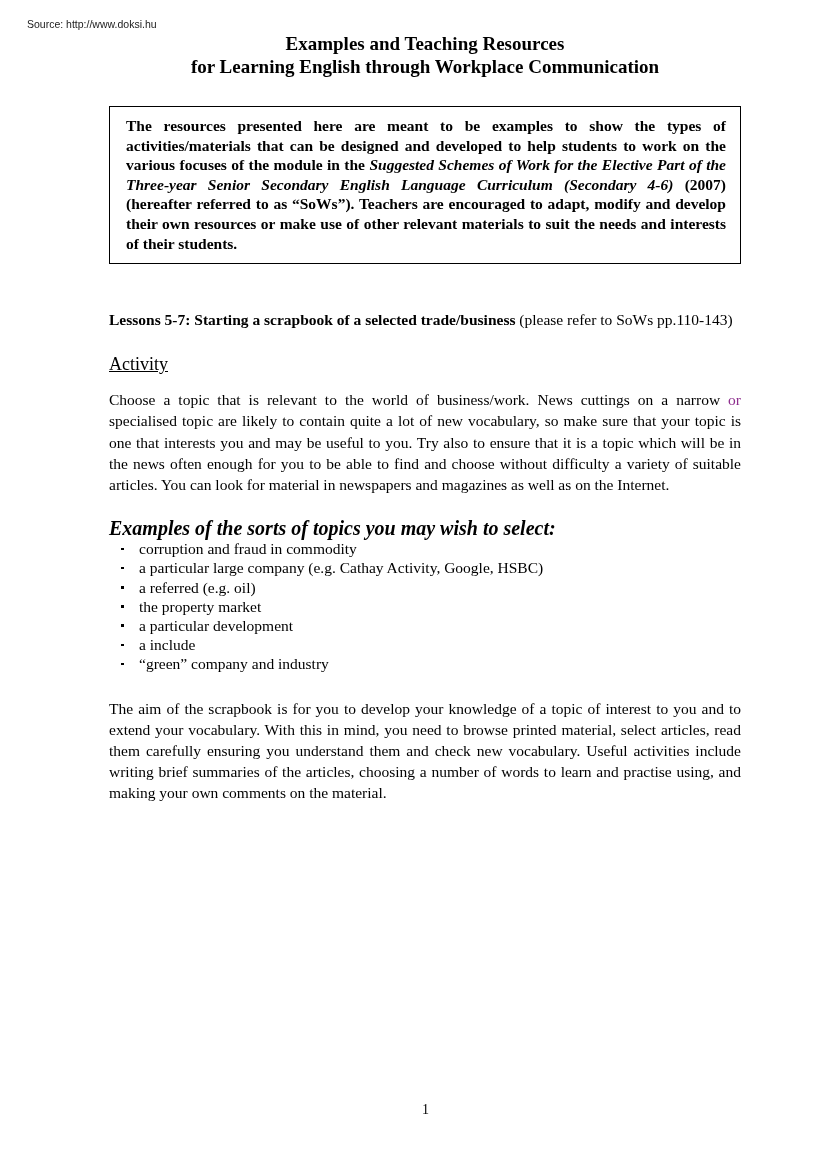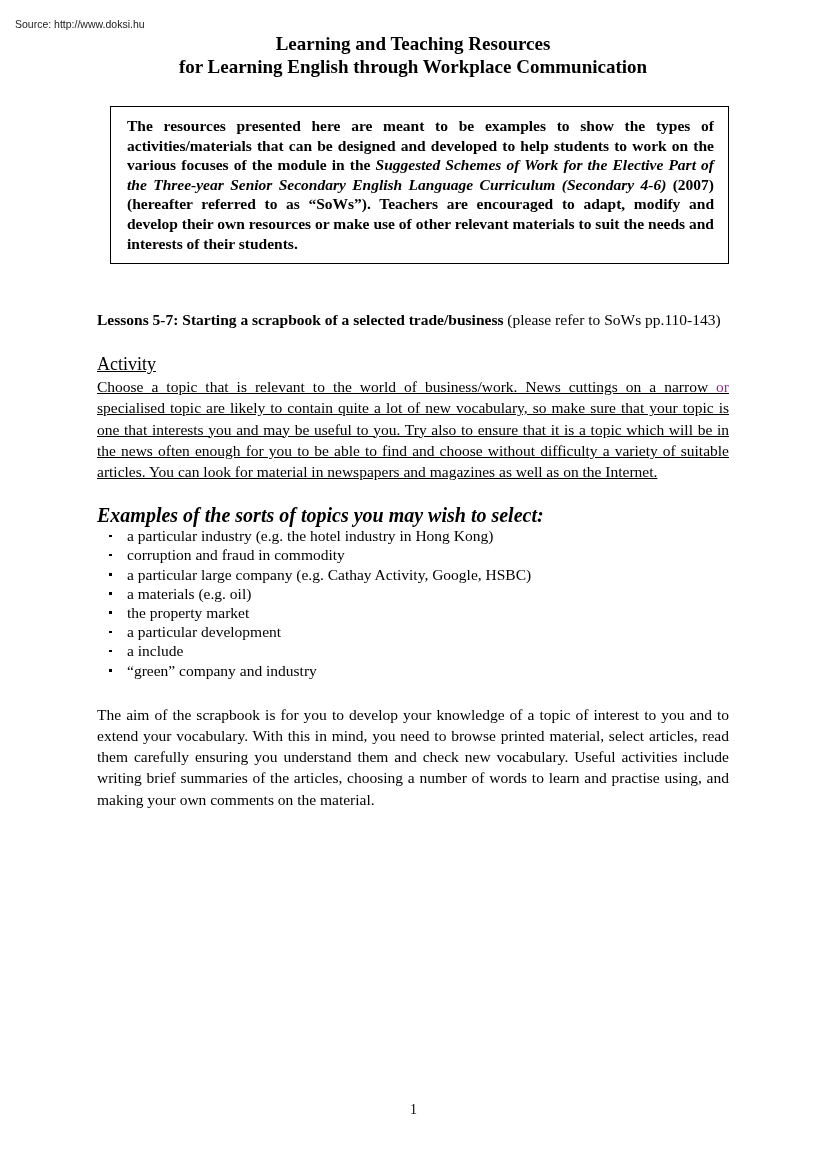--- a/index.html
+++ b/index.html
@@ -11,21 +11,21 @@
     width: 827px;
     height: 1170px;
     position: relative;
     font-family: "Liberation Serif", "DejaVu Serif", serif;
     color: #000000;
     overflow: hidden;
   }
 
   .page {
     position: absolute;
-    left: 0; top: 0;
+    left: 12px; top: 0;
     width: 755px;
     height: 1170px;
     border-radius: 31px;
   }
 
   
   .source-line {
     position: absolute;
     left: 15px;
     top: 18px;
@@ -64,21 +64,20 @@
   
   .intro-box {
     margin-top: 28px;
     border: 1.2px solid #000000;
     padding: 9px 14px 10px 16px;
     font-weight: bold;
     font-size: 15.5px;
     line-height: 19.6px;
     text-align: justify;
     text-justify: inter-word;
-    margin-left: 13px;
   }
   .intro-box .ital { font-style: italic; }
 
   
   .lessons-head {
     margin-top: 45px;
     font-size: 15.5px;
     line-height: 21px;
     text-align: justify;
     text-justify: inter-word;
@@ -94,21 +93,21 @@
     text-align: center;
   }
 
   .para {
     font-size: 15.5px;
     line-height: 21.2px;
     text-align: justify;
     text-justify: inter-word;
     margin: 0;
   }
-  .para.activity-para { margin-top: 1px; text-decoration: underline; }
+  .para.activity-para { margin-top: 14px; }
 
   .purple-word { color: #8e2f8e; }
 
   .examples-head {
     margin-top: 23px;
     font-style: italic;
     font-weight: bold;
     font-size: 20px;
     line-height: 21px;
   }
@@ -150,21 +149,21 @@
 <body>
 
 <div class="page">
 
   <div class="source-line">Source: http://www.doksi.hu</div>
 
   <div class="content">
 
 
     <div class="doc-title">
-      <span class="t-line">Learning and Teaching Resources</span>
+      <span class="t-line">Examples and Teaching Resources</span>
       <span class="t-line">for Learning English through Workplace Communication</span>
     </div>
 
     <div class="intro-box">
       <span>The resources presented here are meant to be examples to show the types of activities/materials that can be designed and developed to help students to work on the various focuses of the module in the </span><span class="ital">Suggested Schemes of Work for the Elective Part of the Three-year Senior Secondary English Language Curriculum (Secondary 4-6)</span><span> (2007) (hereafter referred to as “SoWs”). Teachers are encouraged to adapt, modify and develop their own resources or make use of other relevant materials to suit the needs and interests of their students.</span>
     </div>
 
     <div class="lessons-head">
       <span class="bold">Lessons 5-7: Starting a scrapbook of a selected trade/business</span><span> (please refer to SoWs pp.110-143)</span>
     </div>
@@ -174,33 +173,32 @@
       <p class="para activity-para">
         <span>Choose a topic that is relevant to the world of business/work. News cuttings on a narrow </span><span class="purple-word">or</span><span> specialised topic are likely to contain quite a lot of new vocabulary, so make sure that your topic is one that interests you and may be useful to you. Try also to ensure that it is a topic which will be in the news often enough for you to be able to find and choose without difficulty a variety of suitable articles. You can look for material in newspapers and magazines as well as on the Internet.</span>
       </p>
     </div>
 
     <div class="examples-head">Examples of the sorts of topics you may wish to select:</div>
 
     <ul class="topic-list">
       <li>
         <span class="bullet-dot"></span>
-        <span>a particular industry (e.g. the hotel industry in Hong Kong)</span>
       </li>
       <li>
         <span class="bullet-dot"></span>
         <span>corruption and fraud in commodity</span>
       </li>
       <li>
         <span class="bullet-dot"></span>
         <span>a particular large company (e.g. Cathay Activity, Google, HSBC)</span>
       </li>
       <li>
         <span class="bullet-dot"></span>
-        <span>a materials (e.g. oil)</span>
+        <span>a referred (e.g. oil)</span>
       </li>
       <li>
         <span class="bullet-dot"></span>
         <span>the property market</span>
       </li>
       <li>
         <span class="bullet-dot"></span>
         <span>a particular development</span>
       </li>
       <li>

